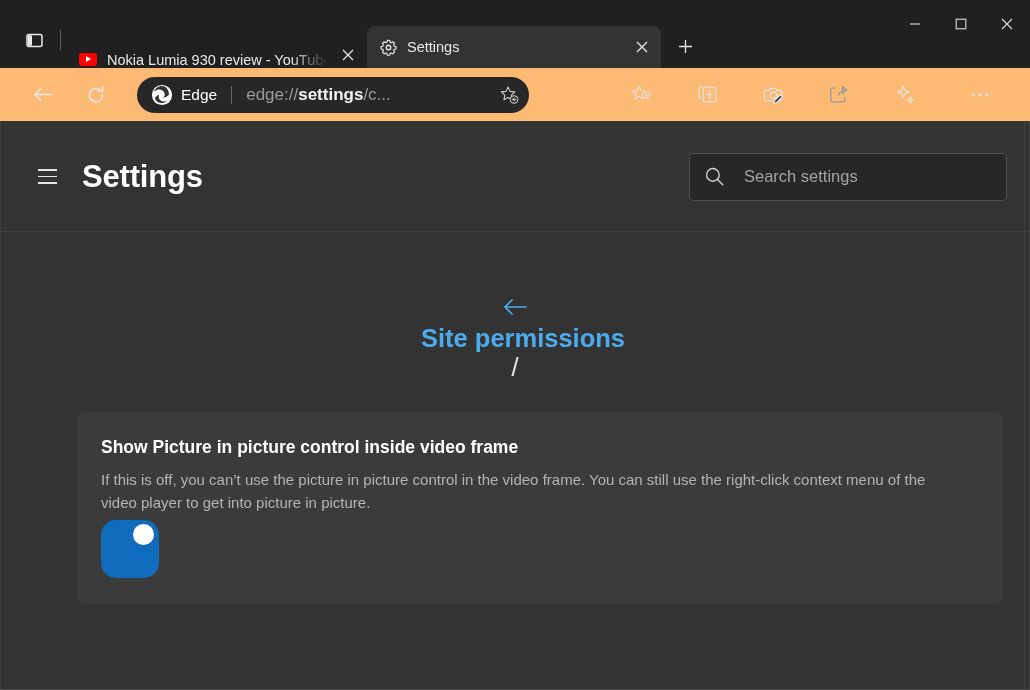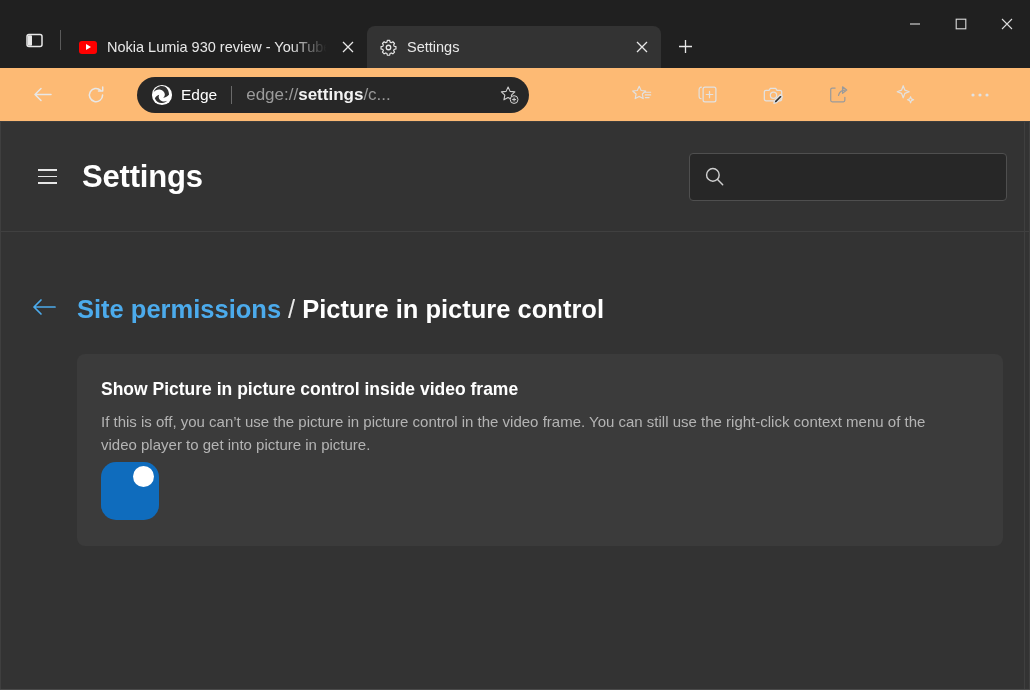--- a/index.html
+++ b/index.html
@@ -40,21 +40,21 @@
   .tab {
     height: 42px;
     display: flex;
     align-items: center;
     padding: 0 6px 0 12px;
     border-radius: 8px 8px 0 0;
     min-width: 0;
     position: relative;
     cursor: pointer;
   }
-  .tab.inactive { width: 300px; }
+  .tab.inactive { width: 300px; align-items: flex-end; }
   .tab.active {
     background: #333333;
     width: 294px;
   }
   .tab-favicon {
     width: 18px; height: 18px;
     flex: 0 0 18px;
     margin-right: 10px;
     display: flex; align-items: center; justify-content: center;
   }
@@ -252,22 +252,23 @@
   }
   .search-input::placeholder { color: #a3a3a3; }
 
   .content {
     padding: 58px 0 0 0;
     height: 456px;
     overflow: hidden;
   }
   .breadcrumb {
     display: flex;
-    align-items: flex-end;
+    align-items: center;
     padding: 0 26px;
+    flex-direction: column;
   }
   .back-arrow {
     width: 34px; height: 34px;
     display: flex; align-items: center; justify-content: center;
     border-radius: 4px;
     cursor: pointer;
     flex: 0 0 34px;
   }
   .crumb-link {
     font-size: 25.5px;
@@ -508,34 +509,34 @@
     </div>
     <div class="settings-title">Settings</div>
 
     <div class="search-wrap">
       <span class="search-icon">
         <svg width="21" height="21" viewBox="0 0 22 22" aria-hidden="true">
           <circle cx="9.3" cy="9.3" r="6.6" fill="none" stroke="#cfcfcf" stroke-width="1.5"></circle>
           <path d="M14.2 14.2 L19.6 19.6" stroke="#cfcfcf" stroke-width="1.5" stroke-linecap="round"></path>
         </svg>
       </span>
+      <input class="search-input" type="text" placeholder="Search settings" style="">
     </div>
   </div>
 
   <div class="content">
 
     <div class="breadcrumb">
       <div class="back-arrow">
         <svg width="24" height="20" viewBox="0 0 24 20" aria-hidden="true">
           <path d="M23 10 H2 M9 3 L2 10 L9 17" stroke="#4cabec" stroke-width="1.7" fill="none" stroke-linecap="round" stroke-linejoin="round"></path>
         </svg>
       </div>
       <span class="crumb-link">Site permissions</span>
       <span class="crumb-sep">/</span>
-      <span class="crumb-current">Picture in picture control</span>
     </div>
 
     <div class="card">
       <div class="card-text">
         <div class="card-title">Show Picture in picture control inside video frame</div>
         <div class="card-desc">If this is off, you can’t use the picture in picture control in the video frame. You can still use the right-click context menu of the video player to get into picture in picture.</div>
       </div>
       <div class="toggle">
         <span class="knob"></span>
       </div>

